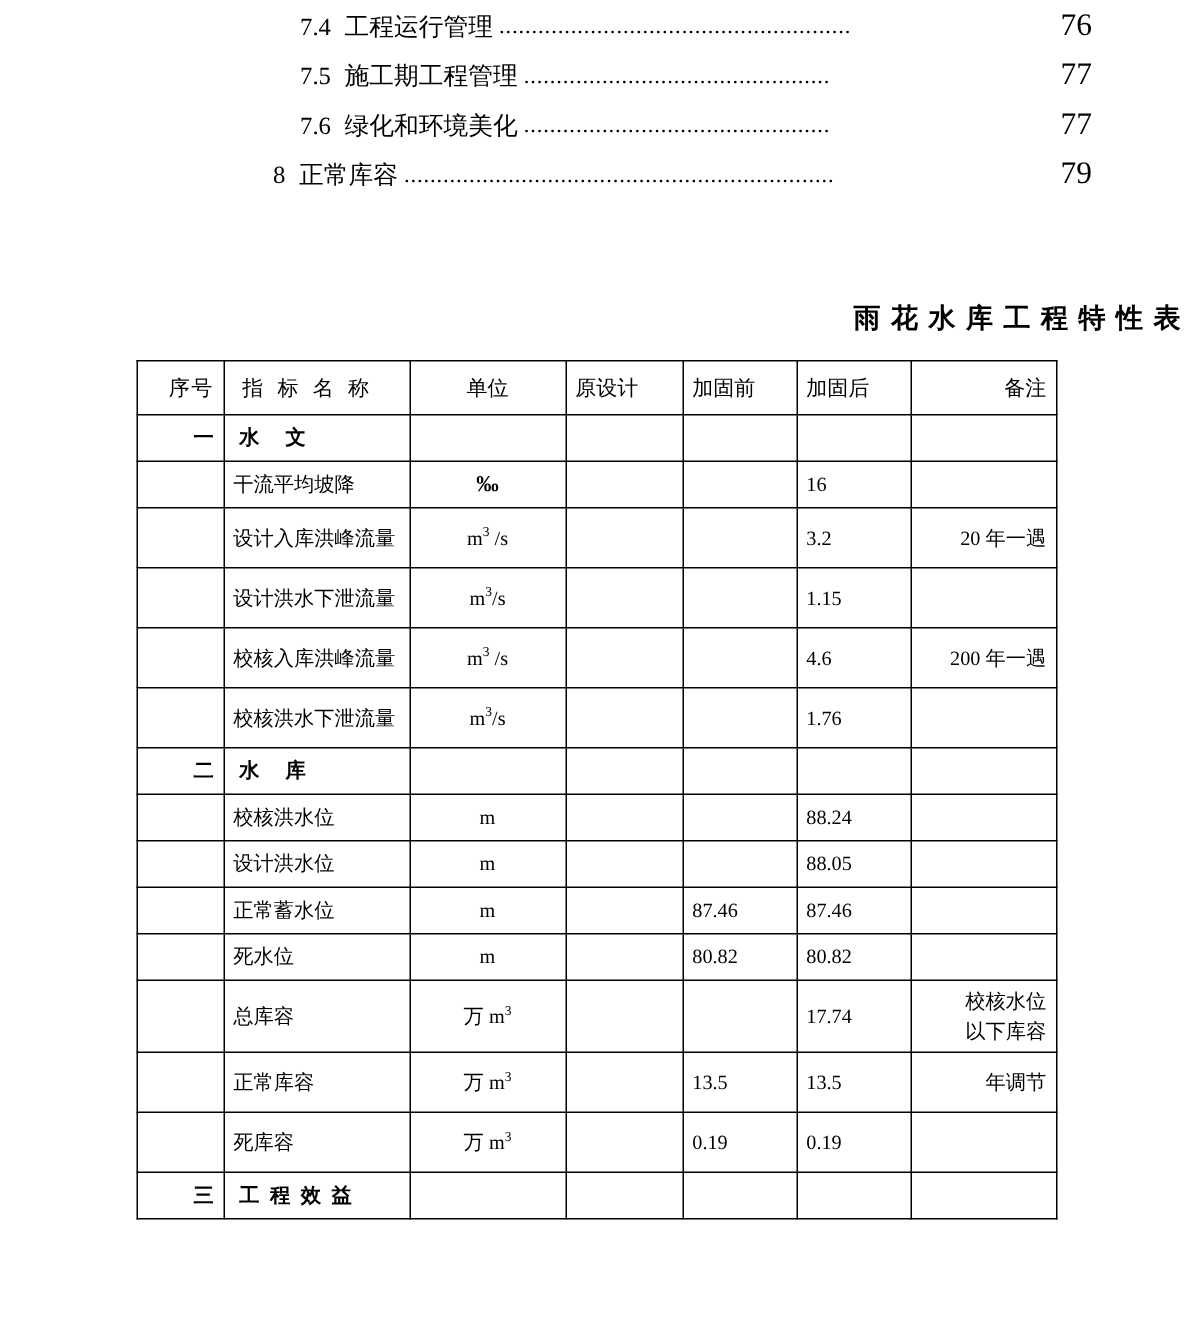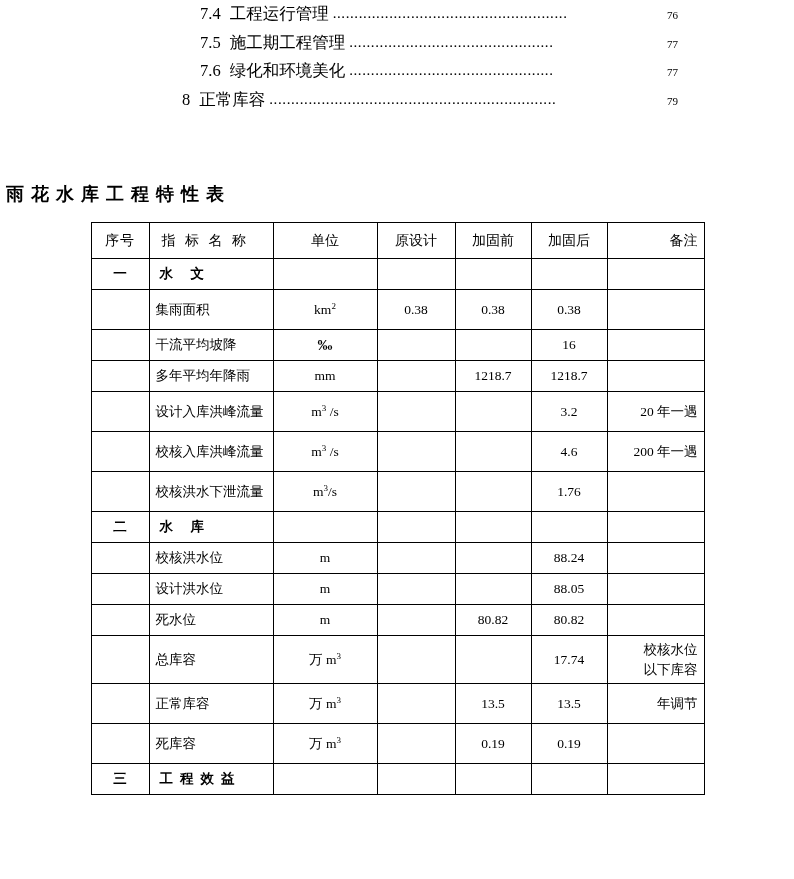--- a/index.html
+++ b/index.html
@@ -20,21 +20,21 @@
     width: 794px;
     height: 879px;
     position: relative;
     box-sizing: border-box;
   }
 
   
   .toc {
     padding-top: 6px;
     padding-left: 172px;
-    padding-right: 116px;
+    padding-right: 66px;
   }
   .toc-row {
     display: flex;
     align-items: baseline;
     font-size: 16.5px;
     line-height: 1;
     margin-bottom: 12px;
     white-space: nowrap;
   }
   .toc-row.lvl1 { padding-left: 28px; }
@@ -50,32 +50,32 @@
     overflow: hidden;
     white-space: nowrap;
     font-size: 15px;
     letter-spacing: 0.6px;
     position: relative;
     top: -1px;
     color: #000;
   }
   .toc-page {
     margin-left: 10px;
-    font-size: 11px;
+    font-size: 21px;
   }
 
   
   .table-title {
-    text-align: left;
+    text-align: right;
     font-size: 18px;
     font-weight: bold;
     letter-spacing: 7px;
     margin-top: 74px;
     margin-bottom: 16px;
-    padding-left: 6px;
+    padding-left: 16px;
   }
 
   
   .tbl-wrap {
     margin: 0 auto;
     width: 613px;
   }
   table.spec {
     border-collapse: collapse;
     width: 613px;
@@ -91,24 +91,24 @@
   }
   
   col.c0 { width: 58px; }
   col.c1 { width: 124px; }
   col.c2 { width: 104px; }
   col.c3 { width: 78px; }
   col.c4 { width: 76px; }
   col.c5 { width: 76px; }
   col.c6 { width: 97px; }
 
-  td.c-idx { text-align: center; }
+  td.c-idx { text-align: right; }
   td.c-name { text-align: left; padding-left: 10px; }
   td.c-unit { text-align: center; }
-  td.c-val  { text-align: center; padding-left: 7px; }
+  td.c-val  { text-align: left; padding-left: 7px; }
   td.c-note { text-align: right; padding-left: 7px; }
 
   
   tr.head td {
     height: 36px;
     font-size: 14px;
   }
   tr.head td.c-idx { letter-spacing: 1px; }
   tr.head td.c-name { letter-spacing: 3px; padding-left: 12px; }
 
@@ -195,54 +195,45 @@
           <tr class="section">
             <td class="c-idx">一</td>
             <td class="c-name">水  文</td>
             <td class="c-unit"></td>
             <td class="c-val"></td>
             <td class="c-val"></td>
             <td class="c-val"></td>
             <td class="c-note"></td>
           </tr>
           <tr class="data">
-            <td class="c-idx tall"></td>
-            <td class="c-name tall">集雨面积</td>
-            <td class="c-unit tall">km<sup>2</sup></td>
-            <td class="c-val tall">0.38</td>
-            <td class="c-val tall">0.38</td>
-            <td class="c-val tall">0.38</td>
-            <td class="c-note tall"></td>
-          </tr>
-          <tr class="data">
             <td class="c-idx"></td>
             <td class="c-name">干流平均坡降</td>
             <td class="c-unit"><span class="permille">‰</span></td>
             <td class="c-val"></td>
             <td class="c-val"></td>
             <td class="c-val">16</td>
             <td class="c-note"></td>
           </tr>
           <tr class="data">
-            <td class="c-idx"></td>
-            <td class="c-name">多年平均年降雨</td>
-            <td class="c-unit">mm</td>
-            <td class="c-val"></td>
-            <td class="c-val">1218.7</td>
-            <td class="c-val">1218.7</td>
-            <td class="c-note"></td>
-          </tr>
-          <tr class="data">
             <td class="c-idx tall"></td>
             <td class="c-name tall">设计入库洪峰流量</td>
             <td class="c-unit tall">m<sup>3</sup> /s</td>
             <td class="c-val tall"></td>
             <td class="c-val tall"></td>
             <td class="c-val tall">3.2</td>
             <td class="c-note tall">20 年一遇</td>
+          </tr>
+          <tr class="data">
+            <td class="c-idx tall"></td>
+            <td class="c-name tall">设计洪水下泄流量</td>
+            <td class="c-unit tall">m<sup>3</sup>/s</td>
+            <td class="c-val tall"></td>
+            <td class="c-val tall"></td>
+            <td class="c-val tall">1.15</td>
+            <td class="c-note tall"></td>
           </tr>
           <tr class="data">
             <td class="c-idx tall"></td>
             <td class="c-name tall">校核入库洪峰流量</td>
             <td class="c-unit tall">m<sup>3</sup> /s</td>
             <td class="c-val tall"></td>
             <td class="c-val tall"></td>
             <td class="c-val tall">4.6</td>
             <td class="c-note tall">200 年一遇</td>
           </tr>
@@ -273,20 +264,29 @@
             <td class="c-val">88.24</td>
             <td class="c-note"></td>
           </tr>
           <tr class="data">
             <td class="c-idx"></td>
             <td class="c-name">设计洪水位</td>
             <td class="c-unit">m</td>
             <td class="c-val"></td>
             <td class="c-val"></td>
             <td class="c-val">88.05</td>
+            <td class="c-note"></td>
+          </tr>
+          <tr class="data">
+            <td class="c-idx"></td>
+            <td class="c-name">正常蓄水位</td>
+            <td class="c-unit">m</td>
+            <td class="c-val"></td>
+            <td class="c-val">87.46</td>
+            <td class="c-val">87.46</td>
             <td class="c-note"></td>
           </tr>
           <tr class="data">
             <td class="c-idx"></td>
             <td class="c-name">死水位</td>
             <td class="c-unit">m</td>
             <td class="c-val"></td>
             <td class="c-val">80.82</td>
             <td class="c-val">80.82</td>
             <td class="c-note"></td>

